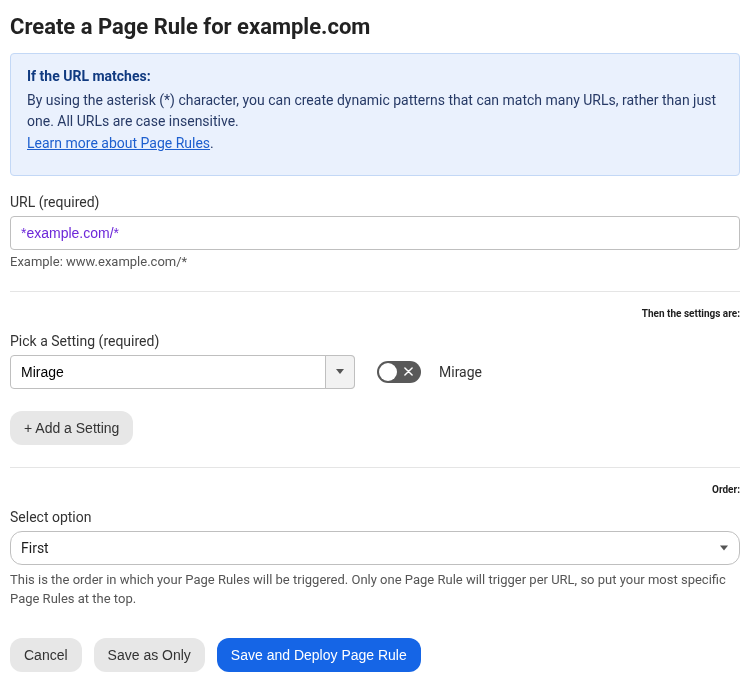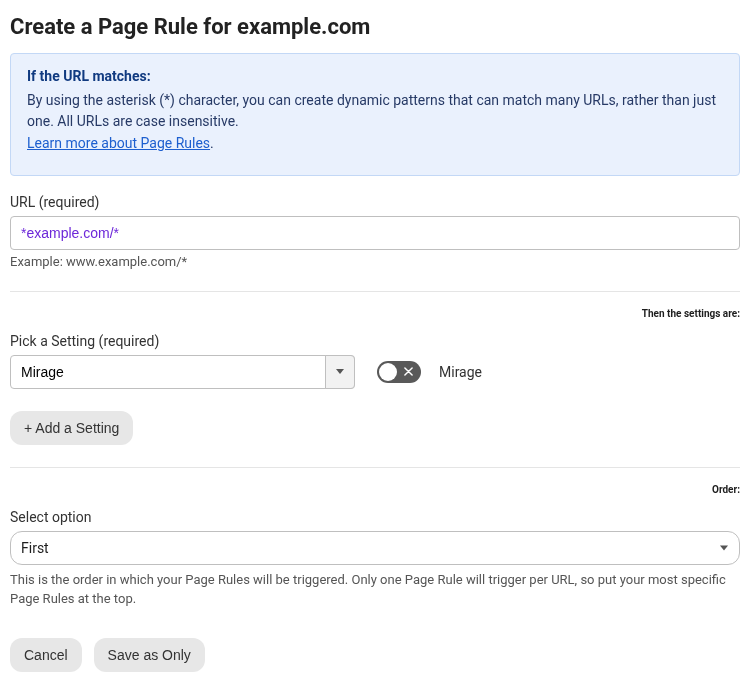--- a/index.html
+++ b/index.html
@@ -244,16 +244,17 @@
   <div class="select">First</div>
   <div class="select-arrow">
     <div class="triangle-down"></div>
   </div>
 </div>
 <div class="order-hint">This is the order in which your Page Rules will be triggered. Only one Page Rule will trigger per URL, so put your most specific Page Rules at the top.</div>
 
 <div class="actions">
   <button class="btn btn-gray">Cancel</button>
   <button class="btn btn-gray">Save as Only</button>
+  <button class="btn btn-primary">Save and Deploy Page Rule</button>
 </div>
 
 
 
 
 </body></html>

